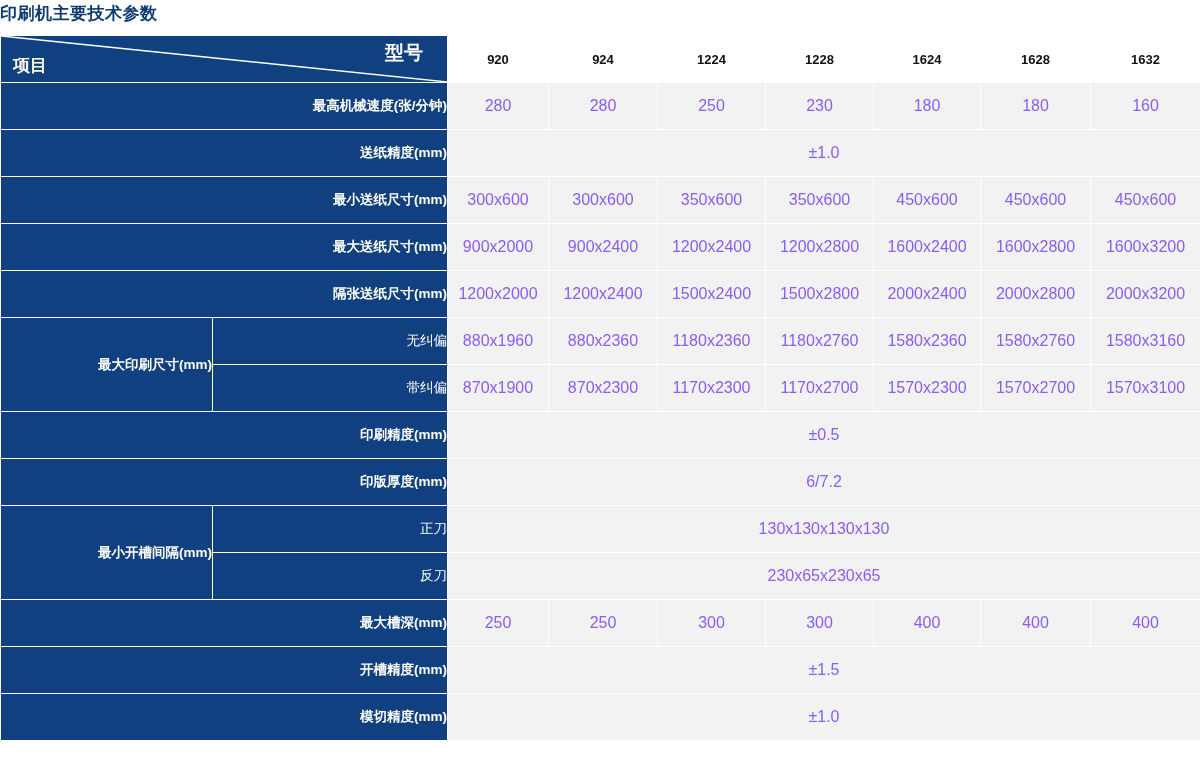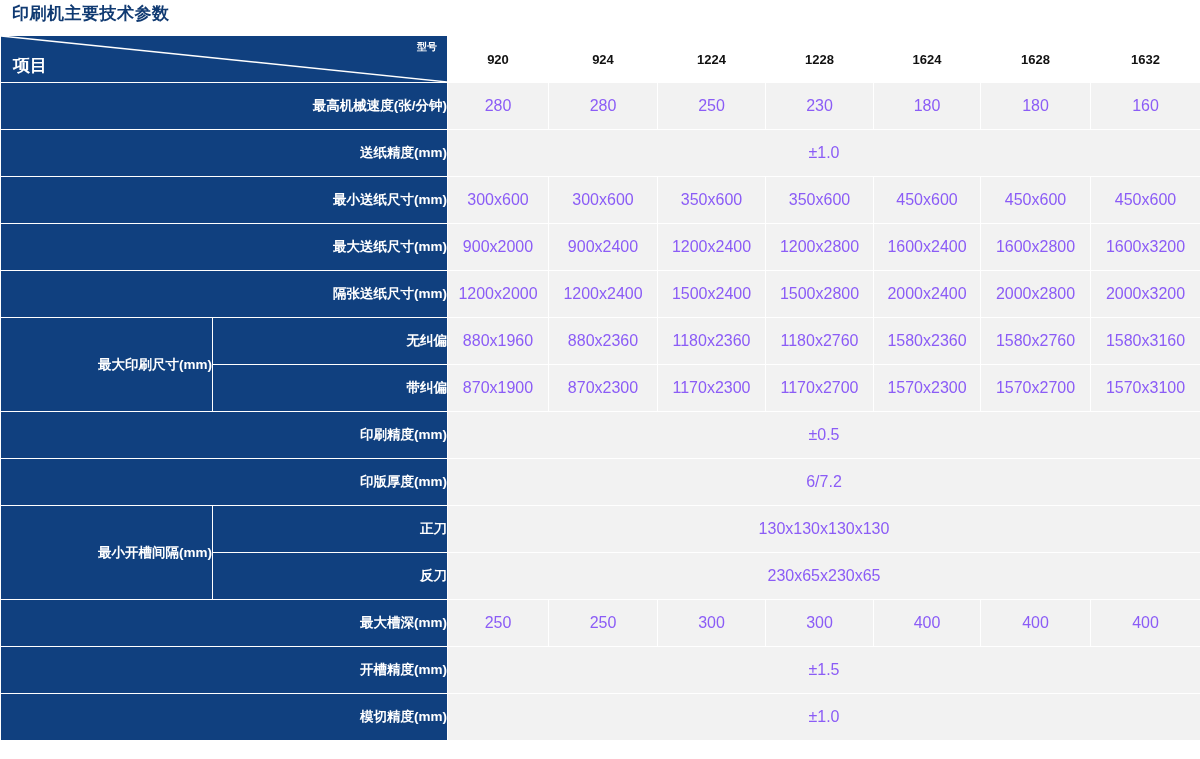--- a/index.html
+++ b/index.html
@@ -11,21 +11,21 @@
     width: 1200px;
     height: 759px;
     font-family: "Liberation Sans", "DejaVu Sans", sans-serif;
     color: #1a2e5a;
     overflow: hidden;
   }
   .page-title {
     font-size: 17px;
     font-weight: bold;
     color: #103a72;
-    padding: 2px 0 10px 12px;
+    padding: 2px 0 10px 0;
     letter-spacing: 0.5px;
   }
   table.spec {
     border-collapse: collapse;
     table-layout: fixed;
     width: 1200px;
     font-size: 13px;
   }
   table.spec td, table.spec th {
     border: 1px solid #ffffff;
@@ -36,21 +36,21 @@
     background: #10407f;
     color: #ffffff;
     font-weight: bold;
     text-align: right;
     padding: 0 12px;
     height: 46px;
     vertical-align: middle;
     font-size: 13.5px;
   }
   .hd.sub {
-    font-weight: bold;
+    font-weight: normal;
     margin-left: 13px;
   }
   
   .corner {
     background: #10407f;
     position: relative;
     height: 46px;
     padding: 0;
   }
   .corner .diag {
@@ -64,25 +64,25 @@
   .corner .item-lbl {
     position: absolute;
     left: 12px;
     bottom: 5px;
     color: #ffffff;
     font-weight: bold;
     font-size: 17px;
   }
   .corner .model-lbl {
     position: absolute;
-    right: 10px;
+    right: 24px;
     top: 4px;
     color: #ffffff;
     font-weight: bold;
-    font-size: 10px;
+    font-size: 19px;
   }
   
   .dc {
     background: #f2f2f2;
     color: #8b5cf6;
     text-align: center;
     vertical-align: middle;
     height: 46px;
     font-size: 16px;
     font-weight: normal;

